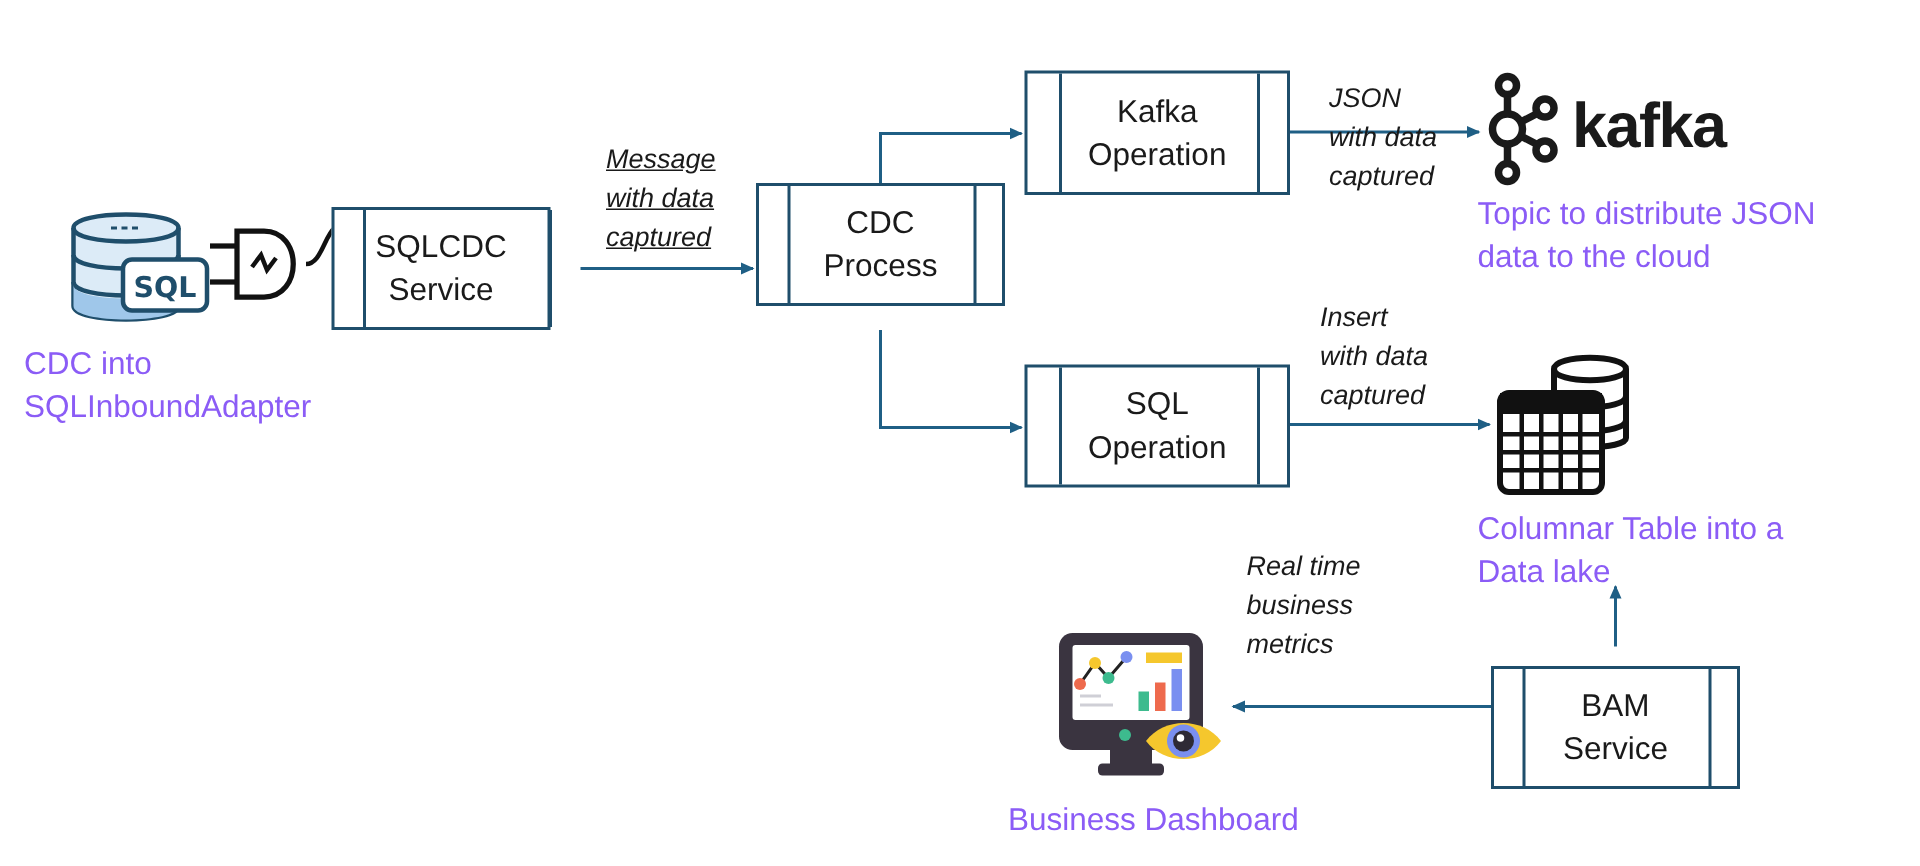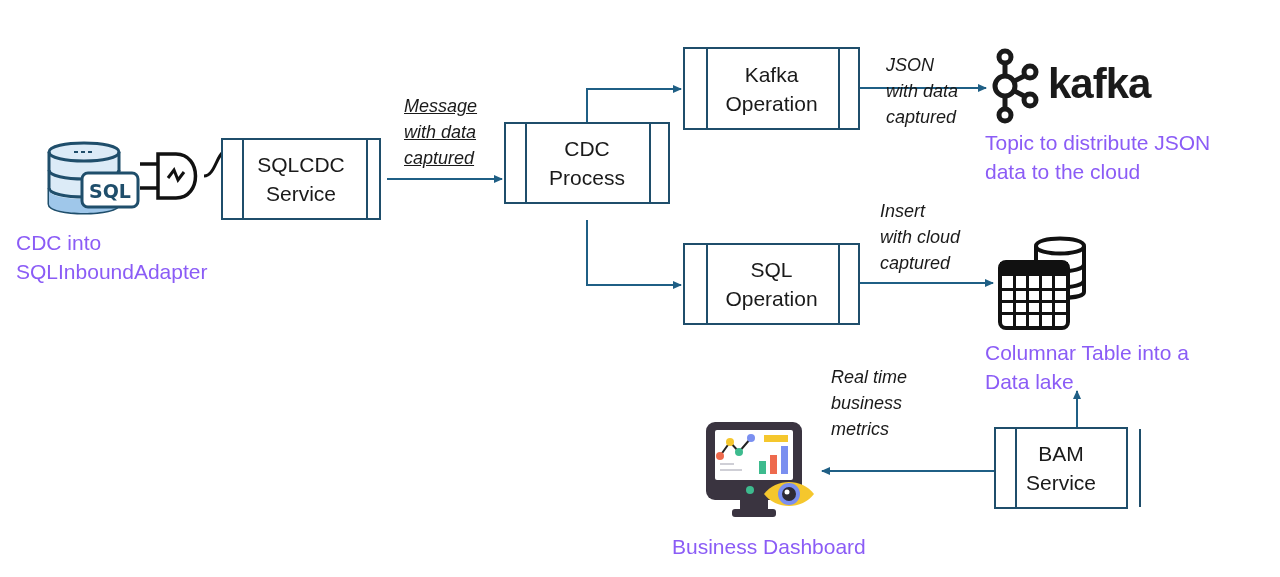--- a/index.html
+++ b/index.html
@@ -51,21 +51,21 @@
 
 <svg style="position:absolute;left:140px;top:150px;" width="70" height="52" viewBox="0 0 70 52">
   <g stroke="#111" stroke-width="3.5" fill="#fff">
     <line x1="0" y1="14" x2="18" y2="14"></line>
     <line x1="0" y1="38" x2="18" y2="38"></line>
     <path d="M18,4 L36,4 C62,4 62,48 36,48 L18,48 Z"></path>
     <path d="M28,28 L34,20 L38,30 L44,22" fill="none" stroke-width="3"></path>
   </g>
 </svg>
 
-<div class="node" style="left:221px;top:138px;width:160px;height:82px;">
+<div class="node" style="left:221px;top:138px;width:146px;height:82px;">
   <span class="bar-l" style="left:19px;"></span>
   <span class="bar-r" style="left:143px;"></span>
   <span class="lbl">SQLCDC
 Service</span>
 </div>
 
 <div class="node" style="left:504px;top:122px;width:166px;height:82px;">
   <span class="bar-l" style="left:19px;"></span>
   <span class="bar-r" style="left:143px;"></span>
   <span class="lbl">CDC
@@ -79,35 +79,35 @@
 Operation</span>
 </div>
 
 <div class="node" style="left:683px;top:243px;width:177px;height:82px;">
   <span class="bar-l" style="left:21px;"></span>
   <span class="bar-r" style="left:153px;"></span>
   <span class="lbl">SQL
 Operation</span>
 </div>
 
-<div class="node" style="left:994px;top:427px;width:134px;height:82px;">
+<div class="node" style="left:994px;top:444px;width:166px;height:82px;">
   <span class="bar-l" style="left:19px;"></span>
   <span class="bar-r" style="left:143px;"></span>
   <span class="lbl">BAM
 Service</span>
 </div>
 
 <div class="edge-label" style="left:404px;top:93px;text-decoration:underline;">Message
 with data
 captured</div>
 <div class="edge-label" style="left:886px;top:8px;margin-top:44px;">JSON
 with data
 captured</div>
 <div class="edge-label" style="left:880px;top:198px;">Insert
-with cloud
+with data
 captured</div>
 <div class="edge-label" style="left:831px;top:364px;">Real time
 business
 metrics</div>
 
 <div class="caption" style="left:16px;top:228px;">CDC into
 SQLInboundAdapter</div>
 <div class="caption" style="left:985px;top:128px;">Topic to distribute JSON
 data to the cloud</div>
 <div class="caption" style="left:985px;top:338px;">Columnar Table into a

